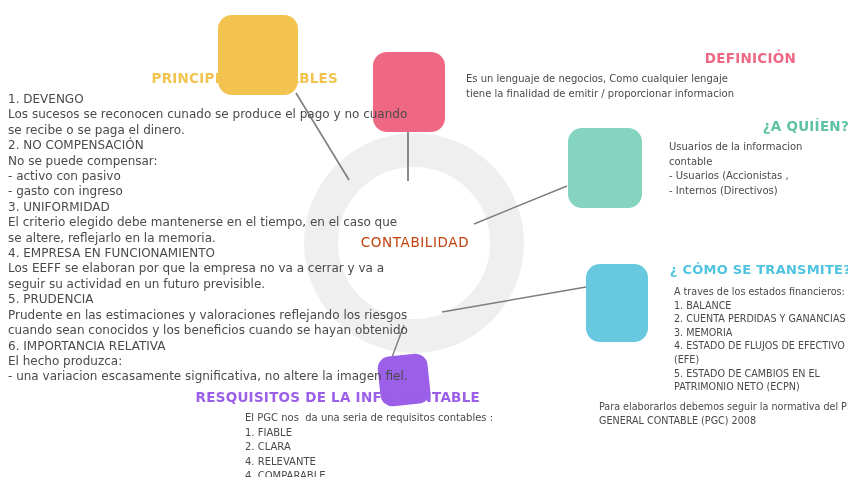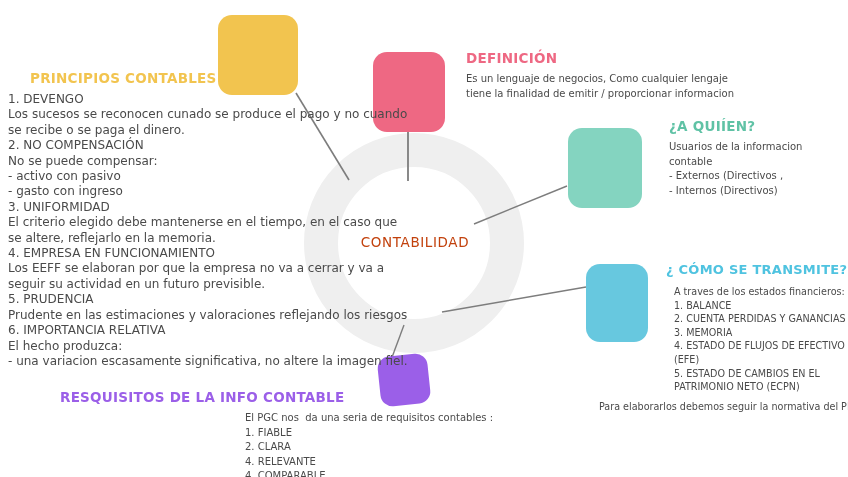--- a/index.html
+++ b/index.html
@@ -75,20 +75,21 @@
   }
 
   
   .section { position: absolute; }
   .sec-title {
     font-weight: bold;
     font-size: 13.5px;
     letter-spacing: 0.25px;
     margin: 0 0 6px 0;
     font-family: "DejaVu Sans", sans-serif;
+    text-align: right;
   }
   .sec-body {
     font-size: 10px;
     line-height: 14.6px;
     color: #4a4a4a;
     font-family: "DejaVu Sans", sans-serif;
   }
   .sec-body .ln { display: block; white-space: pre; }
 
   
@@ -151,40 +152,41 @@
       <span class="ln">- activo con pasivo</span>
       <span class="ln">- gasto con ingreso</span>
       <span class="ln">3. UNIFORMIDAD</span>
       <span class="ln">El criterio elegido debe mantenerse en el tiempo, en el caso que</span>
       <span class="ln">se altere, reflejarlo en la memoria.</span>
       <span class="ln">4. EMPRESA EN FUNCIONAMIENTO</span>
       <span class="ln">Los EEFF se elaboran por que la empresa no va a cerrar y va a</span>
       <span class="ln">seguir su actividad en un futuro previsible.</span>
       <span class="ln">5. PRUDENCIA</span>
       <span class="ln">Prudente en las estimaciones y valoraciones reflejando los riesgos</span>
+      <span class="ln">cuando sean conocidos y los beneficios cuando se hayan obtenido</span>
       <span class="ln">6. IMPORTANCIA RELATIVA</span>
       <span class="ln">El hecho produzca:</span>
       <span class="ln">- una variacion escasamente significativa, no altere la imagen fiel.</span>
     </div>
   </div>
 
   <div class="section" id="sec-definicion">
     <div class="sec-title">DEFINICIÓN</div>
     <div class="sec-body">
       <span class="ln">Es un lenguaje de negocios, Como cualquier lengaje</span>
       <span class="ln">tiene la finalidad de emitir / proporcionar informacion</span>
     </div>
   </div>
 
   <div class="section" id="sec-aquien">
     <div class="sec-title">¿A QUIÍEN?</div>
     <div class="sec-body">
       <span class="ln">Usuarios de la informacion</span>
       <span class="ln">contable</span>
-      <span class="ln">- Externos (Directivos ,</span>
+      <span class="ln">- Usuarios (Accionistas ,</span>
       <span class="ln">- Internos (Directivos)</span>
     </div>
   </div>
 
   <div class="section" id="sec-transmite">
     <div class="sec-title">¿ CÓMO SE TRANSMITE?</div>
     <div class="sec-body">
       <span class="ln">A traves de los estados financieros:</span>
       <span class="ln">1. BALANCE</span>
       <span class="ln">2. CUENTA PERDIDAS Y GANANCIAS</span>
@@ -203,16 +205,17 @@
       <span class="ln">1. FIABLE</span>
       <span class="ln">2. CLARA</span>
       <span class="ln">4. RELEVANTE</span>
       <span class="ln">4. COMPARABLE</span>
     </div>
   </div>
 
   <div class="section" id="sec-footnote">
     <div class="sec-body">
       <span class="ln">Para elaborarlos debemos seguir la normativa del PLAN</span>
+      <span class="ln">GENERAL CONTABLE (PGC) 2008</span>
     </div>
   </div>
 
 </div>
 
 </body></html>

